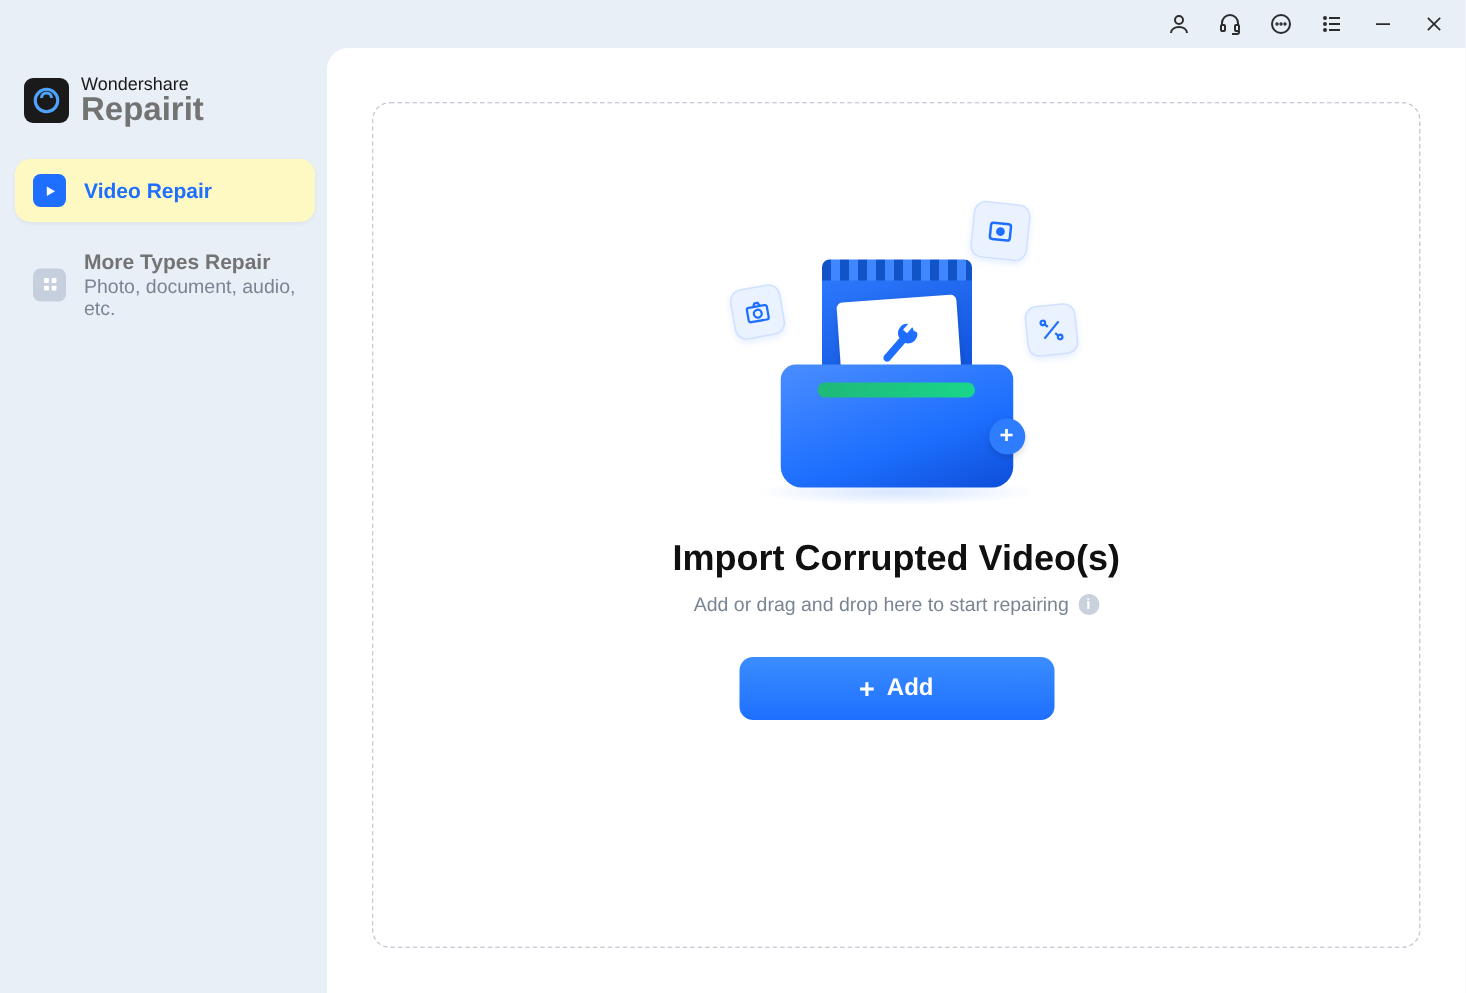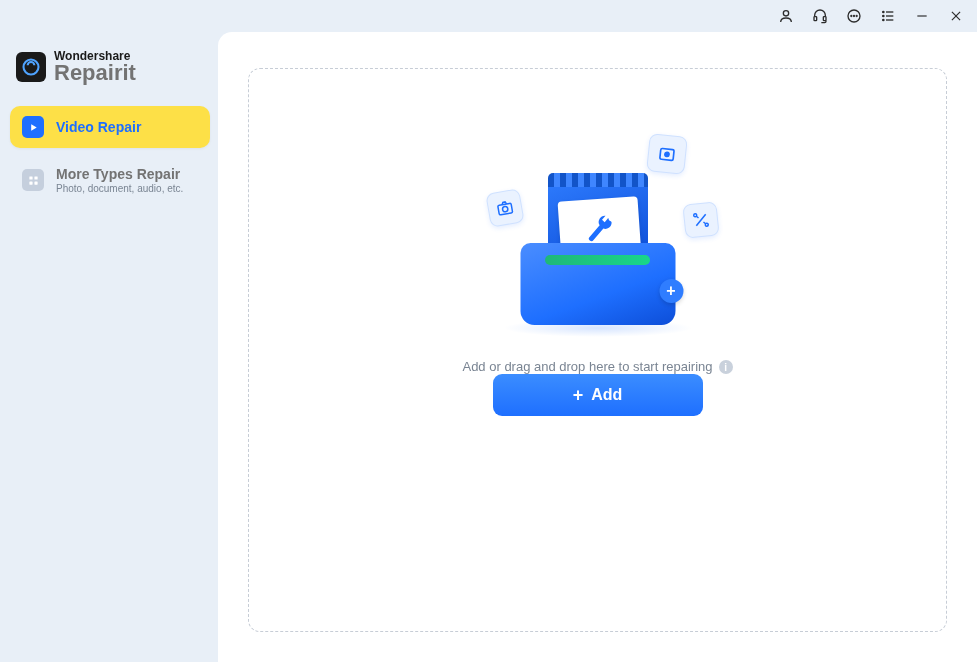--- a/index.html
+++ b/index.html
@@ -59,38 +59,38 @@
       justify-content: center;
     }
     .logo-text {
       display: flex;
       flex-direction: column;
       line-height: 1.0;
     }
     .logo-line1 {
       font-size: 12px;
       color: #1a1a1a;
-      font-weight: 700;
+      font-weight: 400;
     }
     .logo-line2 {
       font-size: 22px;
       color: #737373;
       font-weight: 700;
     }
     .nav-item {
       display: flex;
       align-items: center;
       gap: 12px;
       padding: 10px 12px;
       border-radius: 10px;
       cursor: pointer;
       margin-bottom: 8px;
     }
     .nav-item.active {
-      background: #fde047;
+      background: #fef9c3;
       box-shadow: 0 1px 3px rgba(0,0,0,0.05);
     }
     .nav-icon {
       width: 22px;
       height: 22px;
       display: flex;
       align-items: center;
       justify-content: center;
       border-radius: 5px;
       flex-shrink: 0;
@@ -108,21 +108,21 @@
     }
     .nav-label {
       font-size: 14px;
       font-weight: 600;
       color: #737373;
     }
     .nav-item.active .nav-label {
       color: #1e6fff;
     }
     .nav-sub {
-      font-size: 10px;
+      font-size: 13px;
       color: #7a8593;
     }
     .main {
       flex: 1;
       background: #ffffff;
       border-top-left-radius: 14px;
       padding: 36px 30px 30px 30px;
       display: flex;
       flex-direction: column;
     }
@@ -245,20 +245,21 @@
       font-weight: 700;
       color: #101010;
       margin-bottom: 8px;
     }
     .dz-sub {
       font-size: 13px;
       color: #7a8593;
       display: flex;
       align-items: flex-end;
       gap: 6px;
+      margin-bottom: 28px;
     }
     .info-dot {
       width: 14px;
       height: 14px;
       border-radius: 50%;
       background: #c9d1dc;
       color: #fff;
       font-size: 10px;
       font-weight: 700;
       display: flex;
@@ -412,20 +413,21 @@
           <svg width="18" height="18" viewBox="0 0 24 24" fill="none" stroke="currentColor" stroke-width="2">
               <path d="M5 19L19 5"></path>
               <path d="M6 6l3 3"></path>
               <path d="M15 15l3 3"></path>
               <circle cx="5" cy="5" r="2"></circle>
               <circle cx="19" cy="19" r="2"></circle>
             </svg>
         </div>
       </div>
 
+      <div class="dz-title">Import Corrupted Video(s)</div>
       <div class="dz-sub">
         <span>Add or drag and drop here to start repairing</span>
         <span class="info-dot">i</span>
       </div>
       <button class="add-btn">
         <span class="plus">+</span>
         <span>Add</span>
       </button>
     </div>
   </div>

